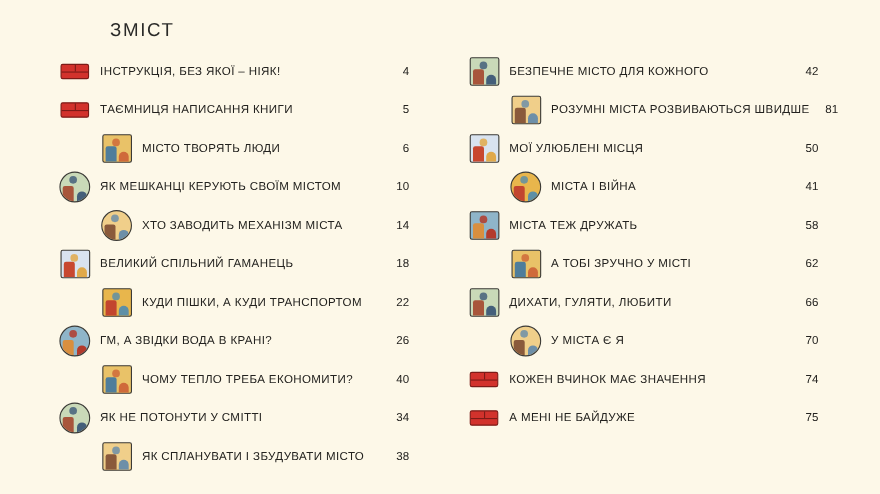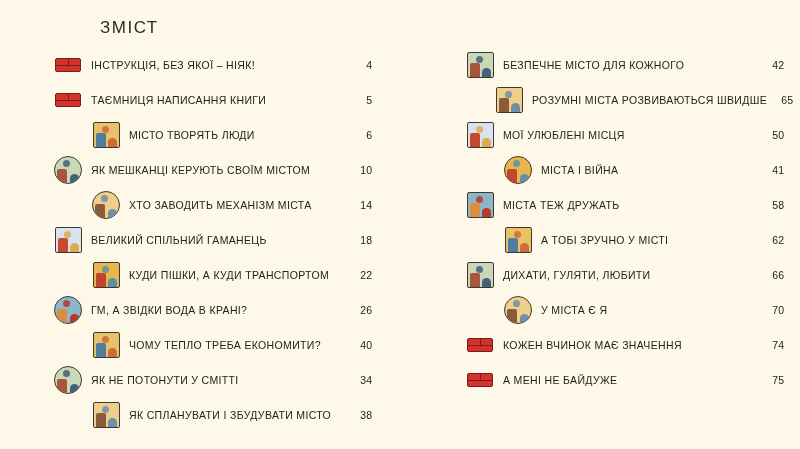--- a/index.html
+++ b/index.html
@@ -29,29 +29,28 @@
     letter-spacing: 1.5px;
     color: #2a2a28;
     font-weight: 400;
   }
   .col {
     position: absolute;
     top: 48px;
     width: 320px;
   }
   .col-left { left: 52px; }
-  .col-right { left: 464px; }
+  .col-right { left: 424px; }
 
   .entry {
     position: relative;
     display: flex;
     align-items: center;
     height: 34px;
     margin-bottom: 1px;
-    justify-content: center;
   }
   .entry .icon-wrap {
     width: 32px;
     height: 30px;
     flex: 0 0 32px;
     display: flex;
     align-items: center;
     justify-content: center;
   }
   .entry .label {
@@ -258,21 +257,21 @@
       </div>
       <div class="entry lvl1">
         <span class="icon-wrap">
           <span class="ic-square" style="background: rgb(240, 207, 138);">
             <span class="sh" style="left: 2px; bottom: 0px; width: 10px; height: 14px; background: rgb(138, 90, 59); border-radius: 2px 2px 0px 0px;"></span>
             <span class="sh" style="right: 2px; bottom: 0px; width: 9px; height: 9px; background: rgb(109, 143, 168); border-radius: 50% 50% 0px 0px;"></span>
             <span class="sh" style="left: 8px; top: 3px; width: 7px; height: 7px; background: rgb(109, 143, 168); border-radius: 50%; opacity: 0.85;"></span>
           </span>
         </span>
         <span class="label">РОЗУМНІ МІСТА РОЗВИВАЮТЬСЯ ШВИДШЕ</span>
-        <span class="page-num">65</span>
+        <span class="page-num">81</span>
       </div>
       <div class="entry lvl0">
         <span class="icon-wrap">
           <span class="ic-square" style="background: rgb(217, 227, 239);">
             <span class="sh" style="left: 2px; bottom: 0px; width: 10px; height: 14px; background: rgb(200, 71, 47); border-radius: 2px 2px 0px 0px;"></span>
             <span class="sh" style="right: 2px; bottom: 0px; width: 9px; height: 9px; background: rgb(224, 169, 74); border-radius: 50% 50% 0px 0px;"></span>
             <span class="sh" style="left: 8px; top: 3px; width: 7px; height: 7px; background: rgb(224, 169, 74); border-radius: 50%; opacity: 0.85;"></span>
           </span>
         </span>
         <span class="label">МОЇ УЛЮБЛЕНІ МІСЦЯ</span>

